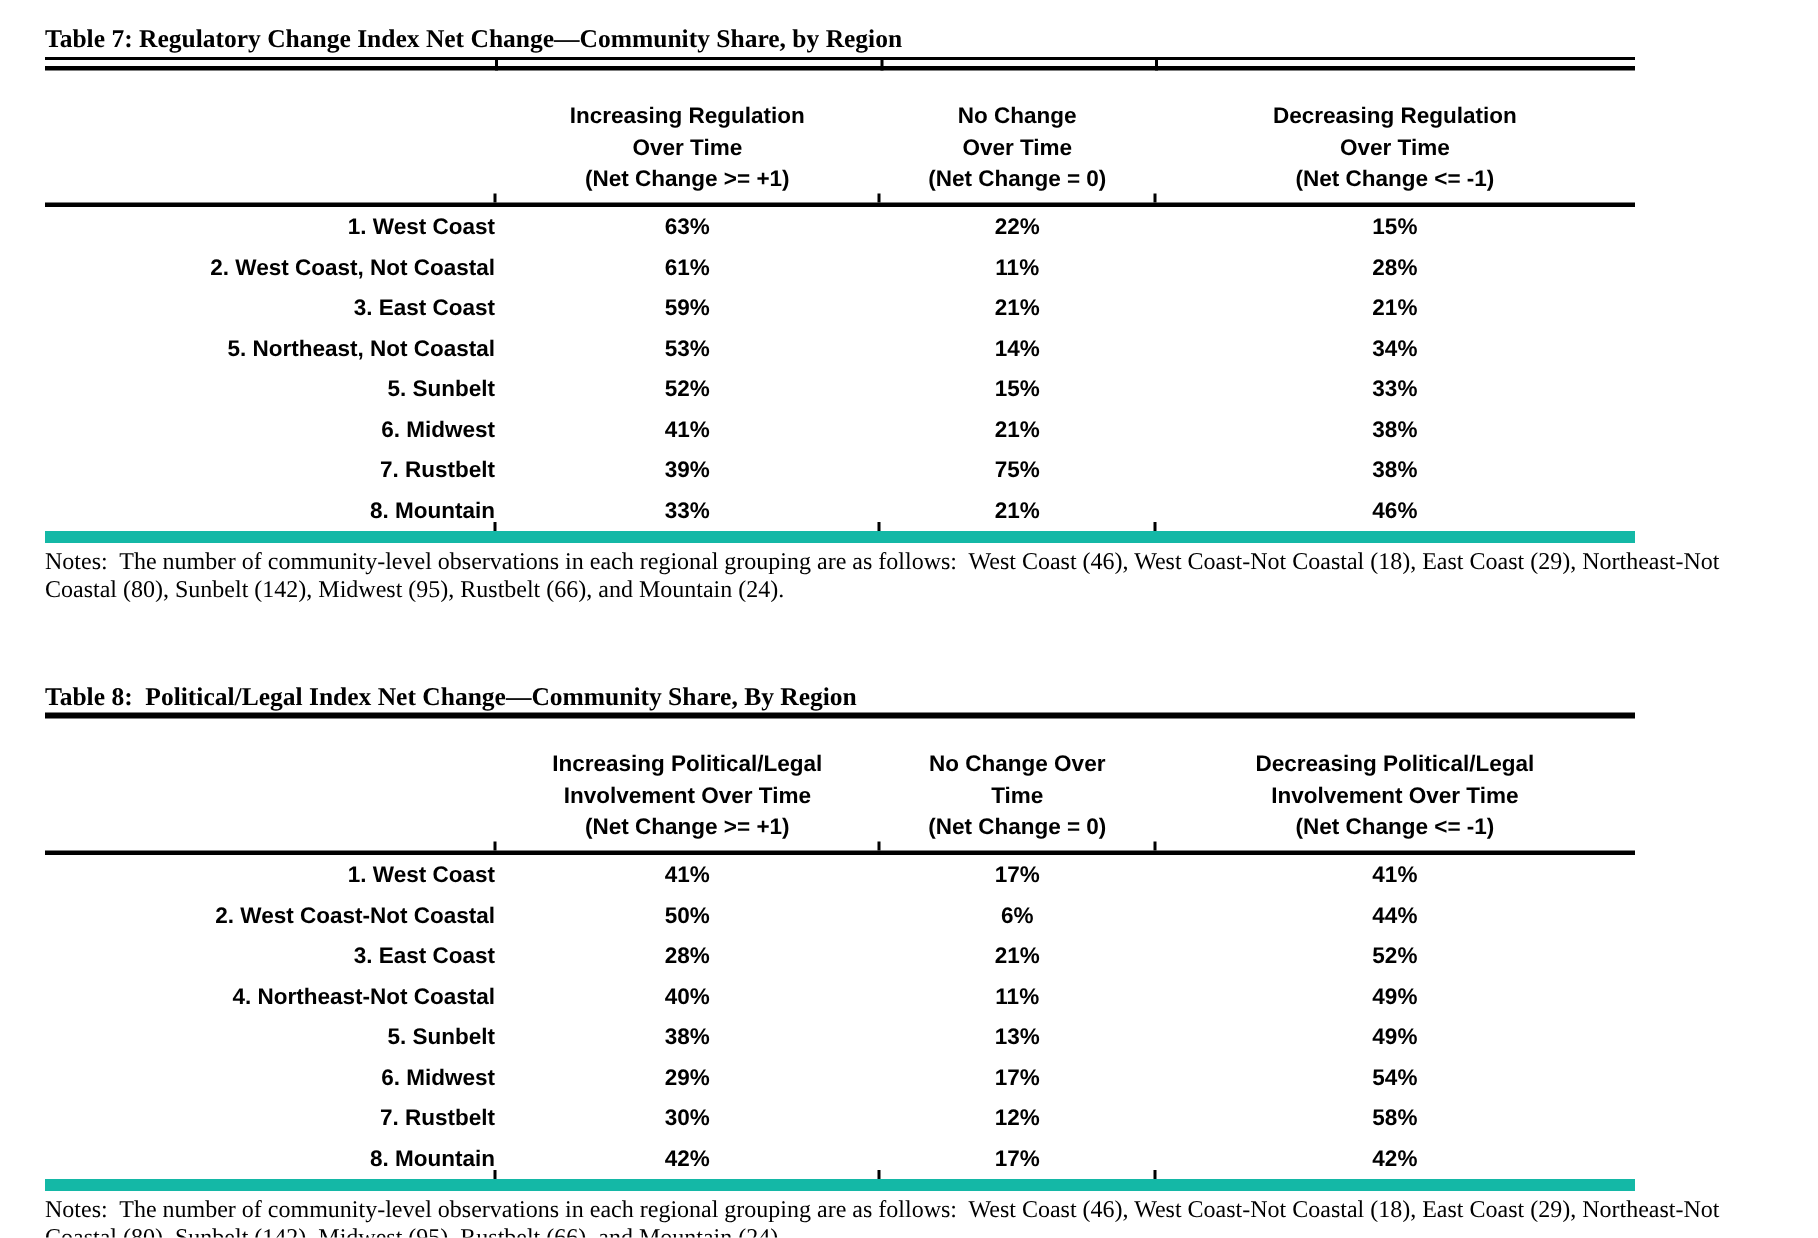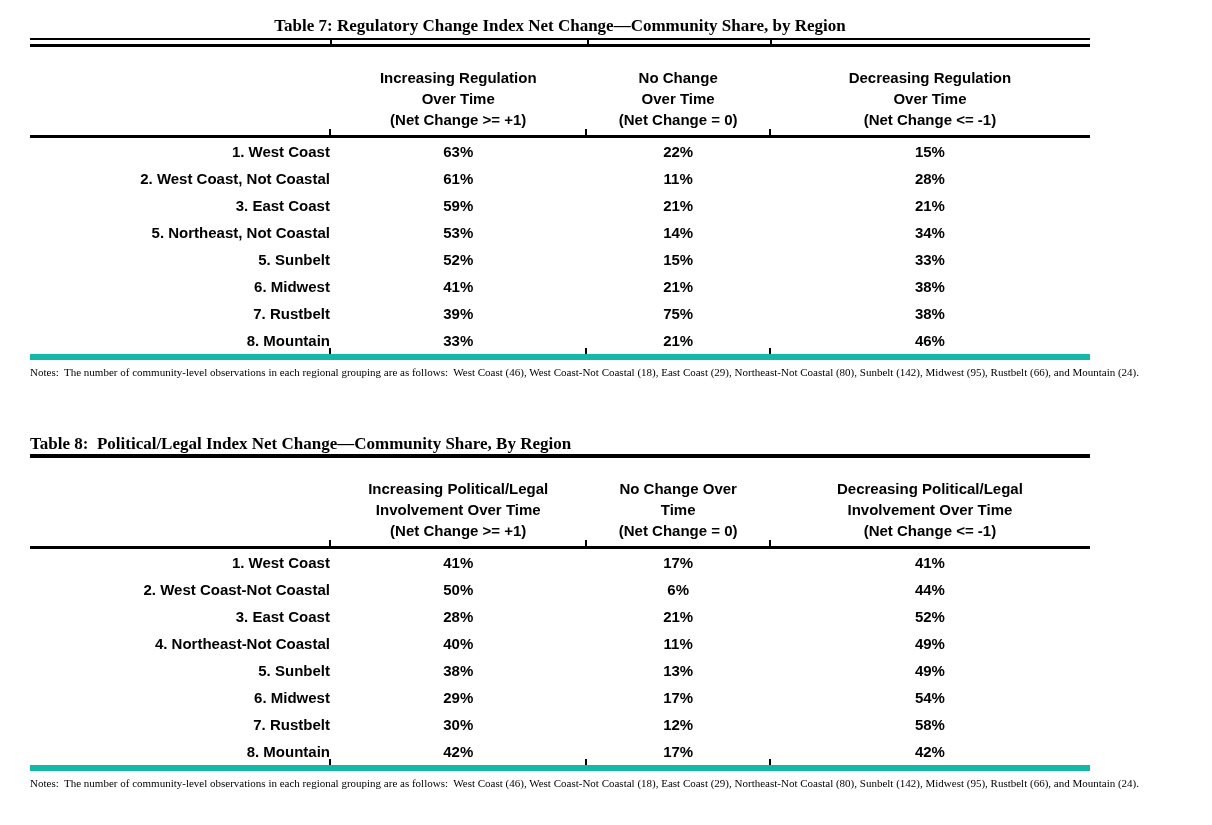--- a/index.html
+++ b/index.html
@@ -13,21 +13,21 @@
   .page { padding:16px 0 0 30px; }
 
   .tbl-title {
     font-family:"Liberation Serif", serif;
     font-weight:bold;
     font-size:17px;
     line-height:20px;
     margin:0 0 2px 0;
     white-space:pre-wrap;
   }
-  .title-center { width:1060px; text-align:center; }
+  .title-center { width:1060px; }
   .title-left  { width:1060px; text-align:left; margin-bottom:0;margin-top:20px; }
 
   .rule { width:1060px; position:relative; }
   .rule-double {
     border-top:2px solid #000;
     border-bottom:3px solid #000;
     height:4px;
   }
   .rule-single { border-top:4px solid #000; height:0; }
   .rule .tick {
@@ -65,31 +65,31 @@
   table.data-table tbody td {
     font-weight:bold;
     font-size:15px;
     height:27px;
     text-align:center;
     vertical-align:middle;
     padding:0;
   }
   table.data-table tbody td.lbl { text-align:right; padding-left:7px; }
   table.data-table tbody tr:last-child td {
-    border-bottom:6px solid #14b8a6;
+    border-bottom:8px solid #14b8a6;
     position:relative;
   }
   table.data-table tbody tr:last-child td:nth-child(n+2)::after {
     content:""; position:absolute; left:-1px; bottom:0;
     width:2px; height:6px; background:#000;
   }
 
   .notes {
     font-family:"Liberation Serif", serif;
-    font-size:11px;
+    font-size:16px;
     line-height:19px;
     width:1152px;
     margin:3px 0 0 0;
     white-space:pre-wrap;
   }
   .table-section + .table-section { margin-top:52px; }
 </style>
 </head>
 <body>
 

